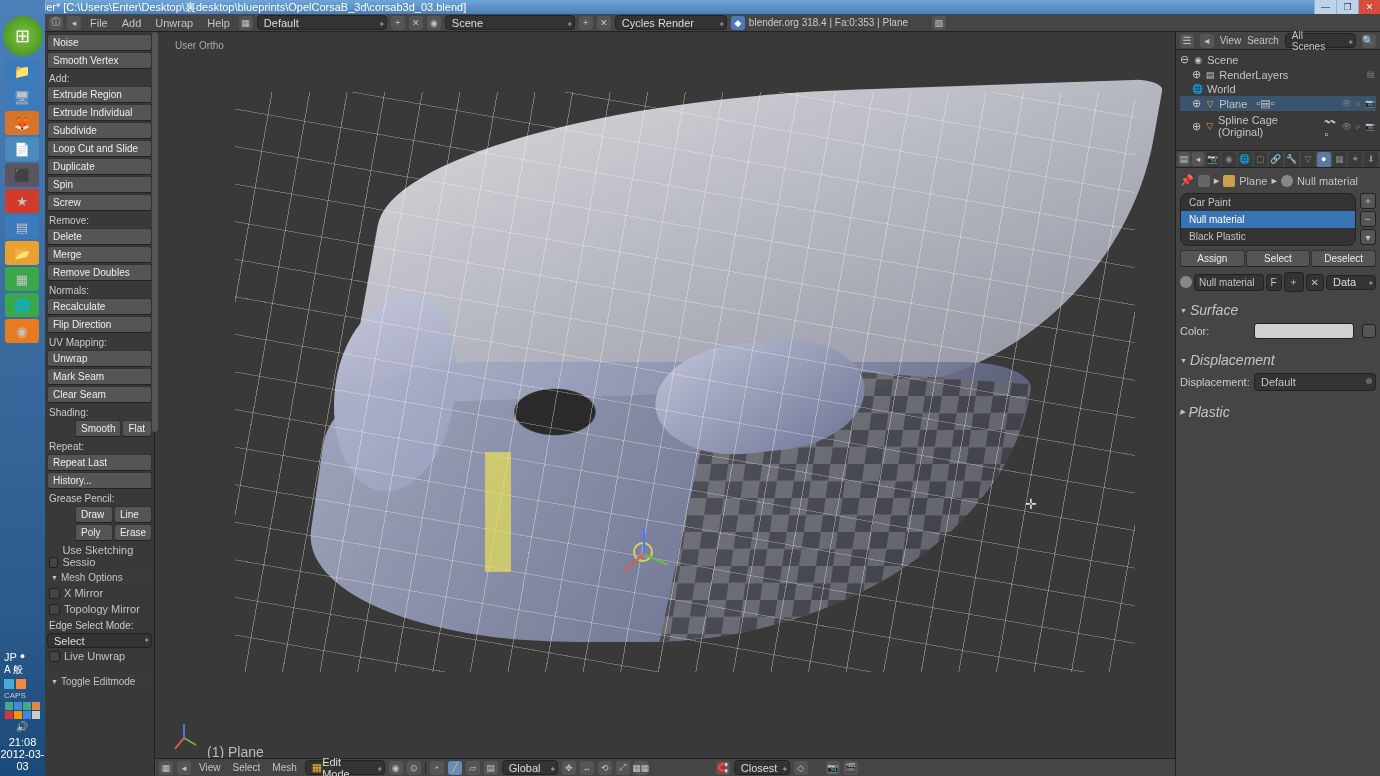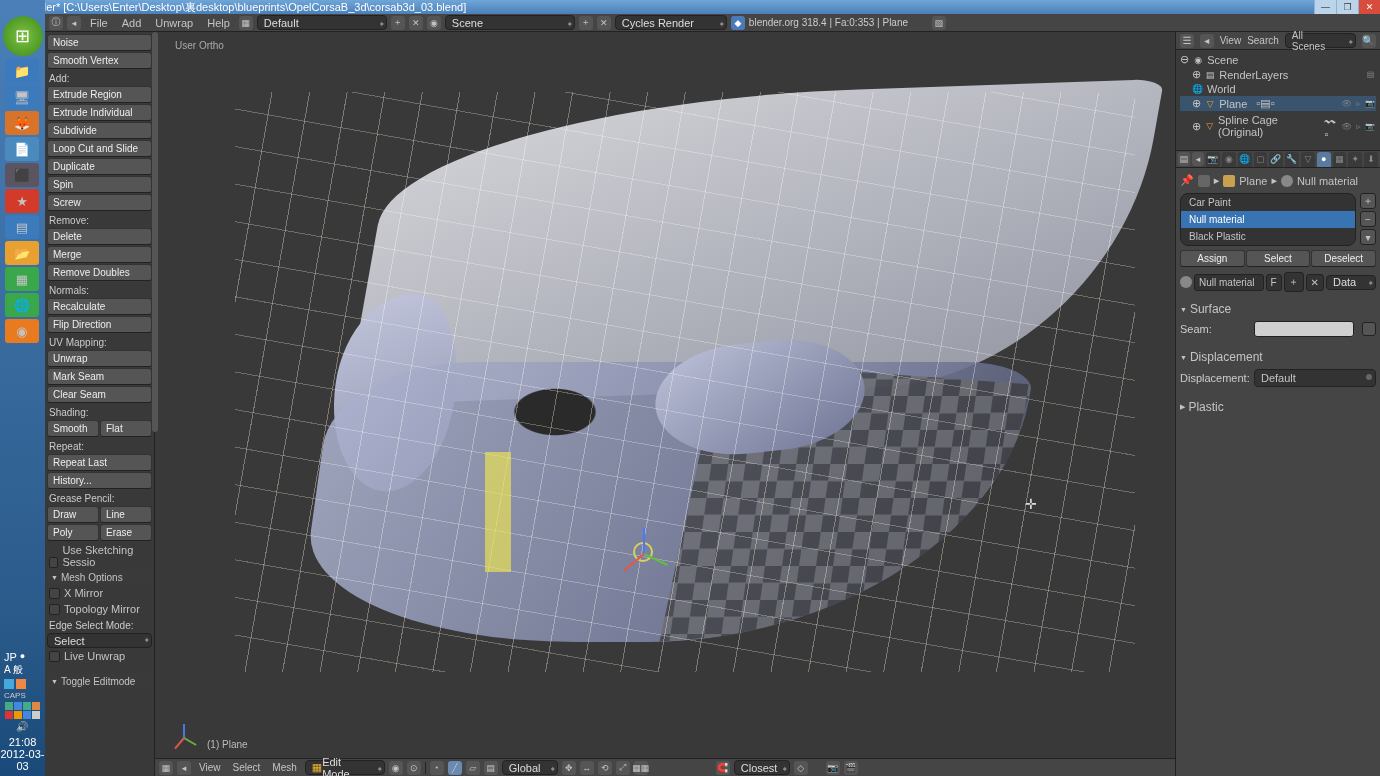--- a/index.html
+++ b/index.html
@@ -25,32 +25,32 @@
 .taskbar .tbicon { width:34px; height:24px; margin:1px 5px; background:#2a5a8a; border-radius:3px; display:flex; align-items:center; justify-content:center; font-size:13px; }
 .taskbar .clock { margin-top:auto; color:#fff; text-align:center; font-size:10px; padding:4px 0; }
 
 
 .workspace { position:absolute; top:32px; left:45px; right:0; bottom:0; display:flex; }
 
 
 .tool-panel { width:110px; background:#393939; overflow-y:auto; border-right:1px solid #222; padding:2px; }
 .tool-panel .section-label { font-size:10px; color:#ccc; padding:3px 2px 2px; }
 .tool-btn { background:#555; border:1px solid #333; border-bottom-color:#222; border-radius:3px; padding:2px 5px; margin-bottom:1px; color:#eee; cursor:pointer; font-size:10px; display:block; text-align:left; width:100%; }
-.btn-row { display:flex; gap:1px; }
+.btn-row { display:flex; gap:1px;margin-left:28px; }
 .btn-row .tool-btn { flex:1; }
 .check-row { display:flex; align-items:flex-end; gap:4px; padding:2px; font-size:10px; }
 .check-row .cb { width:11px; height:11px; background:#444; border:1px solid #222; border-radius:2px; }
 .panel-header { background:#3a3a3a; padding:2px 4px; font-size:10px; display:flex; align-items:center; gap:3px; }
 .panel-header::before { content:"▼"; font-size:7px; }
 .scroll-handle-l { position:absolute; left:152px; top:32px; width:6px; height:400px; background:#555; border-radius:3px; }
 
 
 .viewport { flex:1; background:#393939; position:relative; overflow:hidden; }
 .viewport-label { position:absolute; top:8px; left:20px; color:#aaa; font-size:10px; }
-.viewport-footer-label { position:absolute; bottom:26px; left:52px; color:#bbb; font-size:10px; }
+.viewport-footer-label { position:absolute; bottom:16px; left:52px; color:#bbb; font-size:14px; }
 .axis-gizmo { position:absolute; bottom:30px; left:18px; width:30px; height:30px; }
 .axis-gizmo .ax { position:absolute; width:2px; height:14px; transform-origin:bottom; }
 .axis-gizmo .az { background:#4a77dd; left:10px; bottom:8px; }
 .axis-gizmo .ay { background:#6fae3c; left:10px; bottom:8px; transform:rotate(120deg); }
 .axis-gizmo .ax2 { background:#d8584b; left:10px; bottom:8px; transform:rotate(-140deg); }
 
 
 .vp-header { position:absolute; bottom:0; left:0; right:0; height:18px; background:#454545; display:flex; align-items:center; gap:4px; padding:0 4px; border-top:1px solid #222; }
 .vp-header .menu-item { color:#c4c4c4; padding:0 4px; cursor:pointer; font-size:10px; }
 
@@ -78,21 +78,21 @@
 .mat-list { background:#333; border:1px solid #222; border-radius:8px; }
 .mat-row { padding:3px 8px; font-size:10px; }
 .mat-row.sel { background:#3873b3; color:#fff; }
 .mat-btns-side { display:flex; flex-direction:column; gap:2px; margin-left:4px; }
 .mat-btns-side div { width:16px; height:16px; background:#555; border:1px solid #222; border-radius:3px; display:flex; align-items:center; justify-content:center; font-size:10px; }
 .mat-actions { display:flex; gap:1px; margin-top:4px;justify-content:center; }
 .mat-actions .tool-btn { flex:1; text-align:center; }
 .mat-name-row { display:flex; gap:2px; margin-top:4px; align-items:center; }
 .mat-name-row .fld { flex:1; background:#333; border:1px solid #222; border-radius:3px; padding:2px 4px; font-size:10px; }
 .prop-panel { margin-top:8px; }
-.prop-panel-hdr { font-size:12px; display:flex; align-items:center; gap:3px; padding:2px 0; }
+.prop-panel-hdr { font-size:14px; display:flex; align-items:center; gap:3px; padding:2px 0;font-style:italic; }
 .prop-panel-hdr::before { content:"▼"; font-size:7px; }
 .prop-panel-hdr.closed::before { content:"▶"; }
 .prop-row { display:flex; align-items:center; gap:6px; padding:3px 0; font-size:10px; }
 .prop-row .lbl { width:68px; color:#ccc; }
 .prop-row .val { flex:1; }
 .prop-dropdown { background:#333; border:1px solid #222; border-radius:4px; padding:2px 6px; position:relative; }
 .prop-dropdown .dot { position:absolute; right:3px; top:4px; width:6px; height:6px; background:#666; border-radius:50%; }
 .color-swatch { height:16px; background:#d0d0d0; border:1px solid #222; border-radius:3px; flex:1; }
 .num-field { background:#333; border:1px solid #222; border-radius:4px; padding:2px 6px; text-align:center; position:relative; }
 .num-field::before { content:"◂"; position:absolute; left:3px; font-size:7px; color:#777; }
@@ -422,21 +422,21 @@
         <span class="fld">Null material</span>
         <span class="fld" style="flex:0 0 14px;text-align:center">F</span>
         <span class="fld" style="flex:0 0 14px;text-align:center">＋</span>
         <span class="fld" style="flex:0 0 14px;text-align:center">✕</span>
         <span class="dropdown" style="width:50px">Data</span>
       </div>
 
       <div class="prop-panel">
         <div class="prop-panel-hdr">Surface</div>
         <div class="prop-row">
-          <span class="lbl">Seam:</span>
+          <span class="lbl">Color:</span>
           <span class="color-swatch"></span>
           <span class="val-dot"></span>
         </div>
       </div>
 
       <div class="prop-panel">
         <div class="prop-panel-hdr">Displacement</div>
         <div class="prop-row">
           <span class="lbl">Displacement:</span>
           <span class="val prop-dropdown"><span>Default</span><span class="dot"></span></span>

